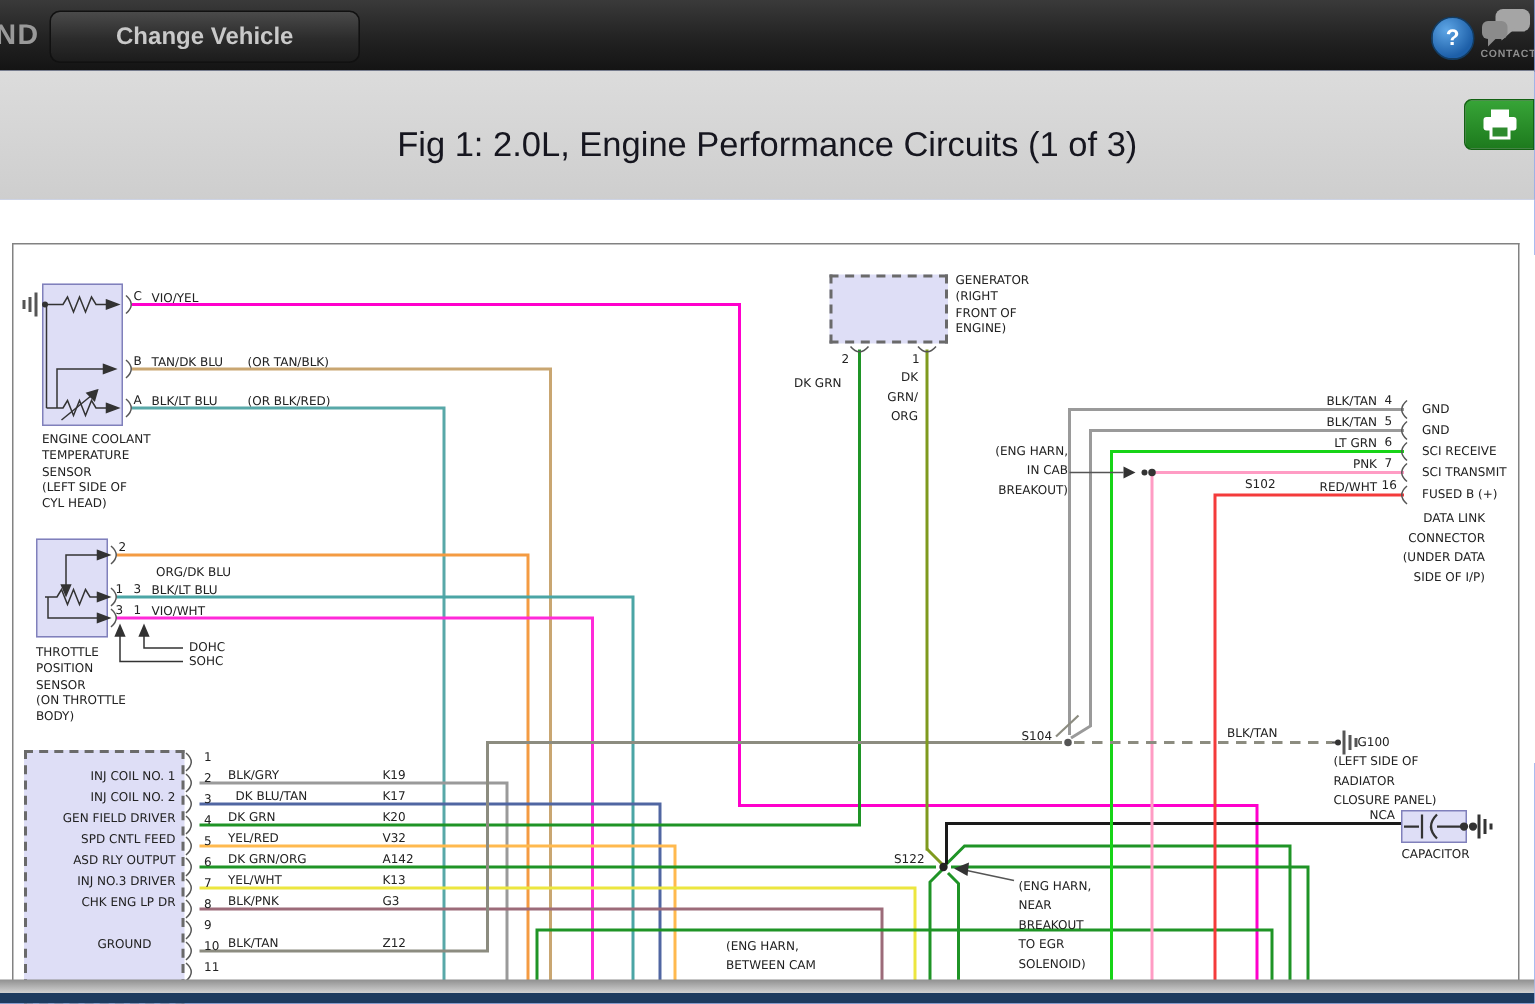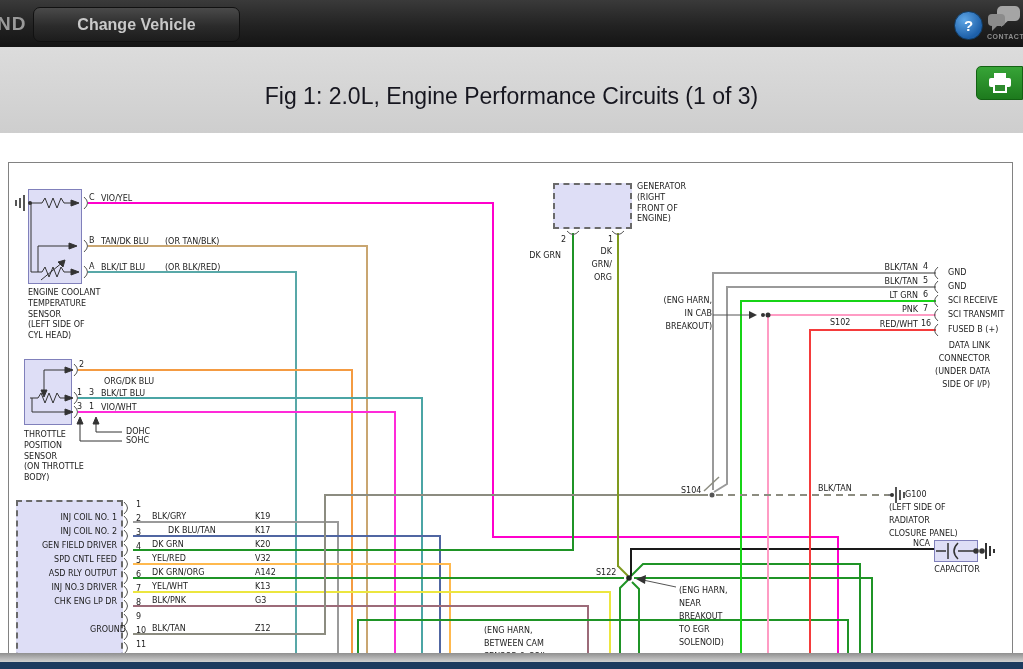--- a/index.html
+++ b/index.html
@@ -264,21 +264,21 @@
     <span class="lb" style="left:136px;top:437px;">6</span>
     <span class="lb" style="left:136px;top:451px;">7</span>
     <span class="lb" style="left:136px;top:465px;">8</span>
     <span class="lb" style="left:136px;top:479px;">9</span>
     <span class="lb" style="left:136px;top:493px;">10</span>
     <span class="lb" style="left:136px;top:507px;">11</span>
     <span class="lb" style="left:136px;top:521px;">12</span>
 
     <span class="lb" style="left:152px;top:379px;">BLK/GRY</span>
     <span class="lb" style="left:255px;top:379px;">K19</span>
-    <span class="lb" style="left:168px;top:393px;">DK BLU/TAN</span>
+    <span class="lb" style="left:157px;top:393px;">DK BLU/TAN</span>
     <span class="lb" style="left:255px;top:393px;">K17</span>
     <span class="lb" style="left:152px;top:407px;">DK GRN</span>
     <span class="lb" style="left:255px;top:407px;">K20</span>
     <span class="lb" style="left:152px;top:421px;">YEL/RED</span>
     <span class="lb" style="left:255px;top:421px;">V32</span>
     <span class="lb" style="left:152px;top:435px;">DK GRN/ORG</span>
     <span class="lb" style="left:255px;top:435px;">A142</span>
     <span class="lb" style="left:152px;top:449px;">YEL/WHT</span>
     <span class="lb" style="left:255px;top:449px;">K13</span>
     <span class="lb" style="left:152px;top:463px;">BLK/PNK</span>
@@ -286,21 +286,21 @@
     <span class="lb" style="left:152px;top:491px;">BLK/TAN</span>
     <span class="lb" style="left:255px;top:491px;">Z12</span>
 
     <span class="lb r" style="left:22px;top:380px;width:95px;">INJ COIL NO. 1</span>
     <span class="lb r" style="left:22px;top:394px;width:95px;">INJ COIL NO. 2</span>
     <span class="lb r" style="left:22px;top:408px;width:95px;">GEN FIELD DRIVER</span>
     <span class="lb r" style="left:22px;top:422px;width:95px;">SPD CNTL FEED</span>
     <span class="lb r" style="left:22px;top:436px;width:95px;">ASD RLY OUTPUT</span>
     <span class="lb r" style="left:22px;top:450px;width:95px;">INJ NO.3 DRIVER</span>
     <span class="lb r" style="left:22px;top:464px;width:95px;">CHK ENG LP DR</span>
-    <span class="lb r" style="left:31px;top:492px;width:95px;">GROUND</span>
+    <span class="lb r" style="left:6px;top:492px;width:95px;">GROUND</span>
 
     <div class="lb b lh11" style="left:637px;top:49px;">
       <span>GENERATOR</span>
         <span>(RIGHT</span>
       <span>FRONT OF</span>
         <span>ENGINE)</span>
     </div>
     <span class="lb" style="left:561px;top:102px;">2</span>
     <span class="lb" style="left:608px;top:102px;">1</span>
     <span class="lb r" style="left:521px;top:118px;width:40px;">DK GRN</span>

